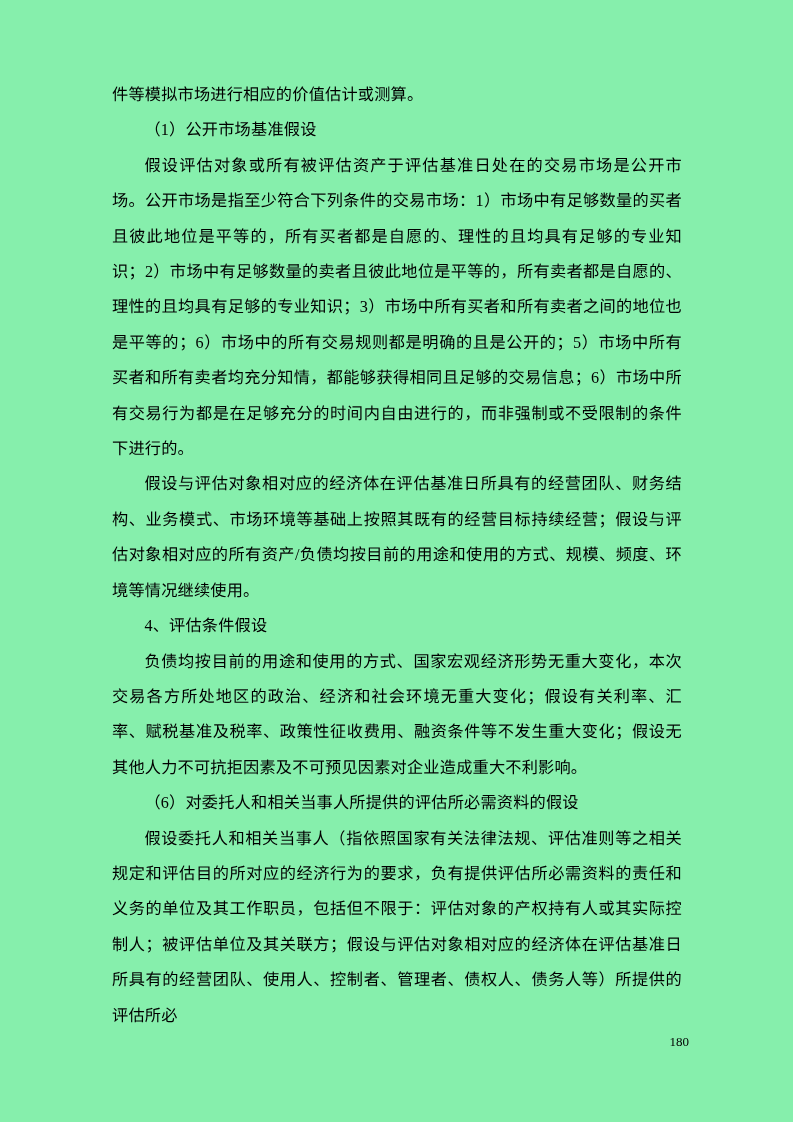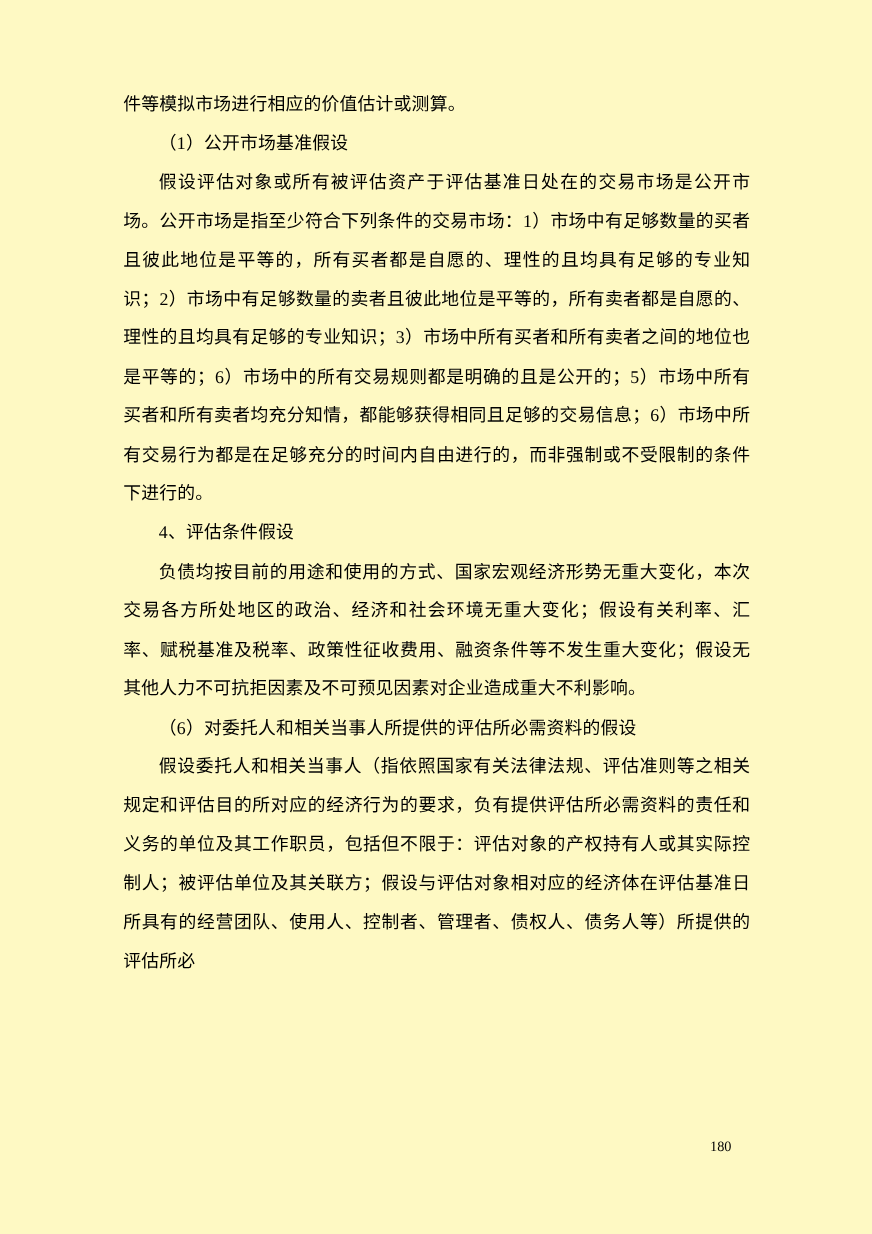--- a/index.html
+++ b/index.html
@@ -11,21 +11,21 @@
   body {
     width: 793px;
     height: 1122px;
     overflow: hidden;
     font-family: "Liberation Serif", "DejaVu Serif", serif;
   }
   .page {
     position: relative;
     width: 793px;
     height: 1122px;
-    background: #fef9c3;
+    background: #86efac;
     box-sizing: border-box;
   }
   .page-inner {
     position: absolute;
     left: 112px;
     top: 78px;
     width: 570px;
     height: 960px;
   }
   .para {
@@ -38,40 +38,41 @@
     letter-spacing: 0.2px;
   }
   .indent2 {
     text-indent: 2em;
   }
   .noindent {
     text-indent: 0;
   }
   .page-number {
     position: absolute;
-    right: 128px;
+    right: 104px;
     bottom: 72px;
     font-size: 13px;
     font-family: "Liberation Serif", serif;
     color: #000000;
   }
 </style>
 </head>
 <body>
 
 <div class="page">
   <div class="page-inner">
 
     <p class="para noindent">件等模拟市场进行相应的价值估计或测算。</p>
 
     <p class="para indent2">（1）公开市场基准假设</p>
 
     <p class="para indent2">假设评估对象或所有被评估资产于评估基准日处在的交易市场是公开市场。公开市场是指至少符合下列条件的交易市场：1）市场中有足够数量的买者且彼此地位是平等的，所有买者都是自愿的、理性的且均具有足够的专业知识；2）市场中有足够数量的卖者且彼此地位是平等的，所有卖者都是自愿的、理性的且均具有足够的专业知识；3）市场中所有买者和所有卖者之间的地位也是平等的；6）市场中的所有交易规则都是明确的且是公开的；5）市场中所有买者和所有卖者均充分知情，都能够获得相同且足够的交易信息；6）市场中所有交易行为都是在足够充分的时间内自由进行的，而非强制或不受限制的条件下进行的。</p>
 
 
+    <p class="para indent2">假设与评估对象相对应的经济体在评估基准日所具有的经营团队、财务结构、业务模式、市场环境等基础上按照其既有的经营目标持续经营；假设与评估对象相对应的所有资产/负债均按目前的用途和使用的方式、规模、频度、环境等情况继续使用。</p>
 
     <p class="para indent2">4、评估条件假设</p>
 
 
     <p class="para indent2">负债均按目前的用途和使用的方式、国家宏观经济形势无重大变化，本次交易各方所处地区的政治、经济和社会环境无重大变化；假设有关利率、汇率、赋税基准及税率、政策性征收费用、融资条件等不发生重大变化；假设无其他人力不可抗拒因素及不可预见因素对企业造成重大不利影响。</p>
 
     <p class="para indent2">（6）对委托人和相关当事人所提供的评估所必需资料的假设</p>
 
     <p class="para indent2">假设委托人和相关当事人（指依照国家有关法律法规、评估准则等之相关规定和评估目的所对应的经济行为的要求，负有提供评估所必需资料的责任和义务的单位及其工作职员，包括但不限于：评估对象的产权持有人或其实际控制人；被评估单位及其关联方；假设与评估对象相对应的经济体在评估基准日所具有的经营团队、使用人、控制者、管理者、债权人、债务人等）所提供的评估所必</p>
 

